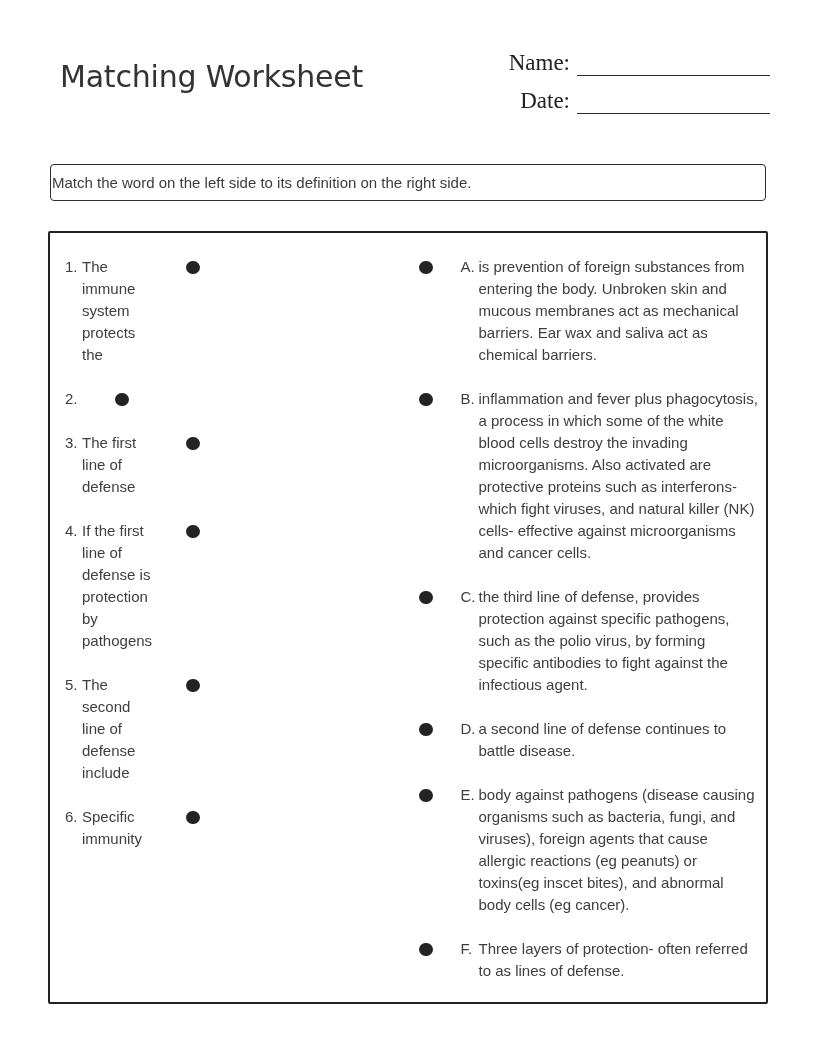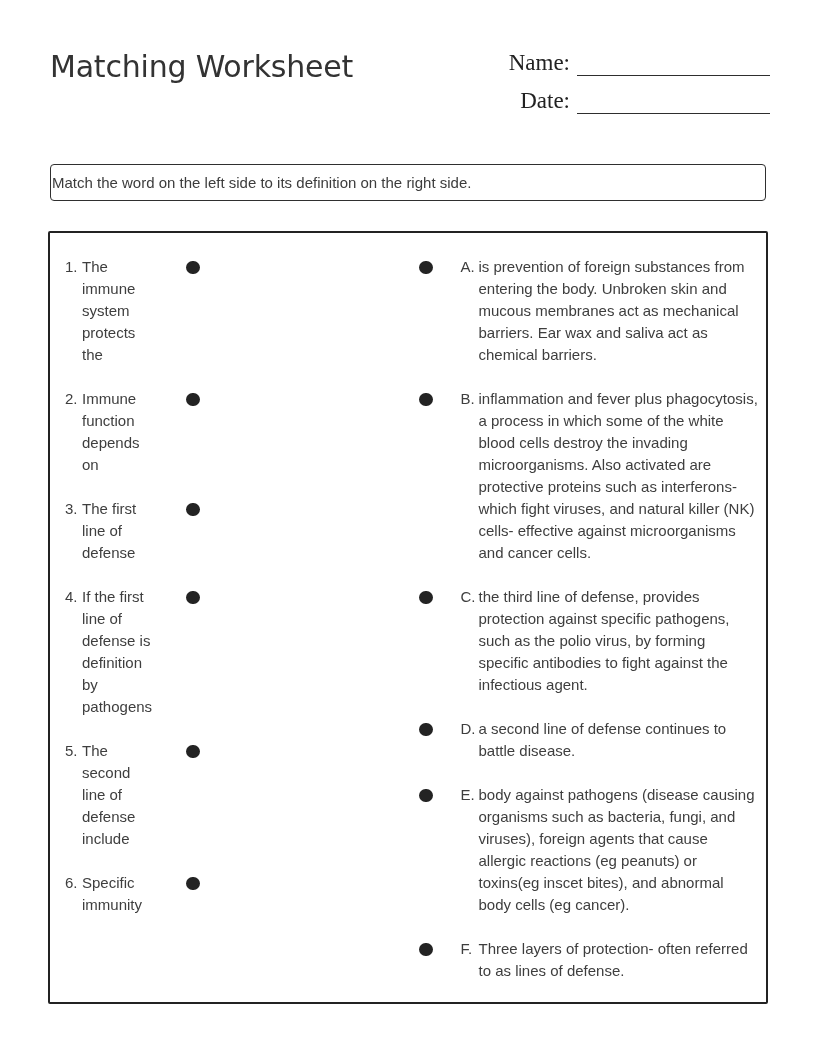--- a/index.html
+++ b/index.html
@@ -2,21 +2,21 @@
 <html><head>
 <meta charset="utf-8">
 <style>
   html,body{margin:0;padding:0;background:#fff;}
   .page{
     position:relative;width:816px;height:1056px;background:#fff;overflow:hidden;
     font-family:"Liberation Sans",sans-serif;color:#3e3e3e;
   }
   
   .title{
-    position:absolute;left:48px;top:48px;margin:2px;
+    position:absolute;left:48px;top:48px;margin:12px;
     font-family:"DejaVu Sans",sans-serif;font-size:30px;font-weight:400;
     color:#333;line-height:34px;letter-spacing:-0.2px;
   }
   .fill-label{
     position:absolute;font-family:"Liberation Serif",serif;
     font-size:23px;color:#222;line-height:20px;text-align:right;width:70px;
   }
   #name-label{top:53px;right:246px;}
   #date-label{top:91px;right:246px;}
   .fill-line{
@@ -82,33 +82,32 @@
   <div class="matching-box">
     <div class="col-left" id="left-col">
   <div class="l-item">
     <span class="l-num">1.</span>
     <span class="l-text">The immune system protects the</span>
     <span class="dot" style="background: rgb(35, 35, 35);"></span>
   </div>
 
   <div class="l-item">
     <span class="l-num">2.</span>
-    <span class="l-text">Immune function depends on</span>
     <span class="dot" style="background: rgb(35, 35, 35);"></span>
   </div>
 
   <div class="l-item">
     <span class="l-num">3.</span>
     <span class="l-text">The first line of defense</span>
     <span class="dot" style="background: rgb(35, 35, 35);"></span>
   </div>
 
   <div class="l-item">
     <span class="l-num">4.</span>
-    <span class="l-text">If the first line of defense is definition by pathogens</span>
+    <span class="l-text">If the first line of defense is protection by pathogens</span>
     <span class="dot" style="background: rgb(35, 35, 35);"></span>
   </div>
 
   <div class="l-item">
     <span class="l-num">5.</span>
     <span class="l-text">The second line of defense include</span>
     <span class="dot" style="background: rgb(35, 35, 35);"></span>
   </div>
 
   <div class="l-item">

